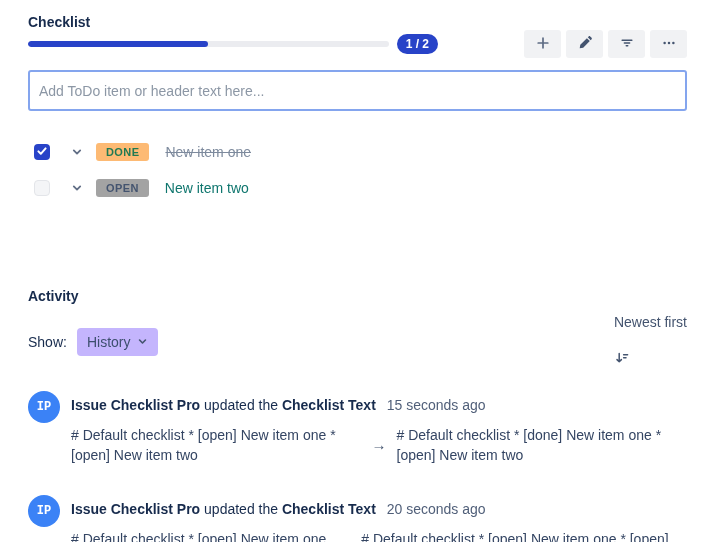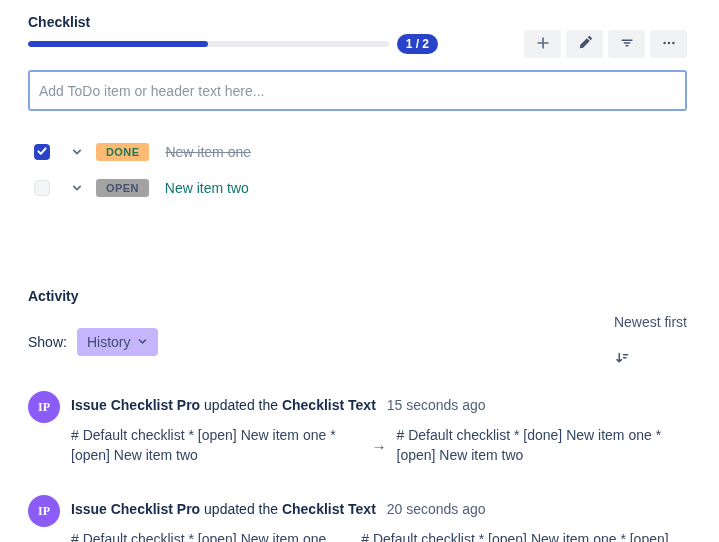--- a/index.html
+++ b/index.html
@@ -44,23 +44,23 @@
   .show-label { font-size: 14px; color: #172B4D; }
   .history-btn { margin-left: 10px; background: #c4b5fd; border: none; border-radius: 4px;
                  padding: 6px 10px; font-size: 14px; font-family: "Liberation Sans", sans-serif;
                  color: #3D4F6E; display: flex; align-items: center; gap: 7px; cursor: pointer; }
   .sort-btn { margin-left: auto; display: flex; align-items: flex-start; gap: 20px; font-size: 14px;
               color: #44546F; background: none; border: none; cursor: pointer;
               font-family: "Liberation Sans", sans-serif; flex-direction: column; }
 
   .entry { display: flex; margin-top: 22px; }
   .entry + .entry { margin-top: 30px; }
-  .avatar { width: 32px; height: 32px; border-radius: 50%; background: #8b5cf6; color: #fff;
+  .avatar { width: 32px; height: 32px; border-radius: 50%; background: #3b82f6; color: #fff;
             font-size: 12px; font-weight: bold; display: flex; align-items: center; justify-content: center;
-            flex: 0 0 auto; font-family: Liberation Serif, serif; }
+            flex: 0 0 auto; font-family: Liberation Mono, monospace; }
   .entry-body { margin-left: 11px; padding-top: 6px; min-width: 0; }
   .entry-head { font-size: 14px; line-height: 16px; color: #172B4D; }
   .entry-head .b { font-weight: bold; }
   .entry-head .ts { color: #505F79; margin-left: 7px; }
   .diff-row { display: flex; margin-top: 12px; font-size: 14px; line-height: 20px; color: #344563; }
   .diff-col { flex: 0 1 auto; min-width: 0; }
   .diff-col.old { max-width: 304px; }
   .diff-col.new { max-width: 310px; }
   .diff-arrow { align-self: center; margin: 0 10px; color: #44546F; flex: 0 0 auto; font-size: 15px; }
 </style>

